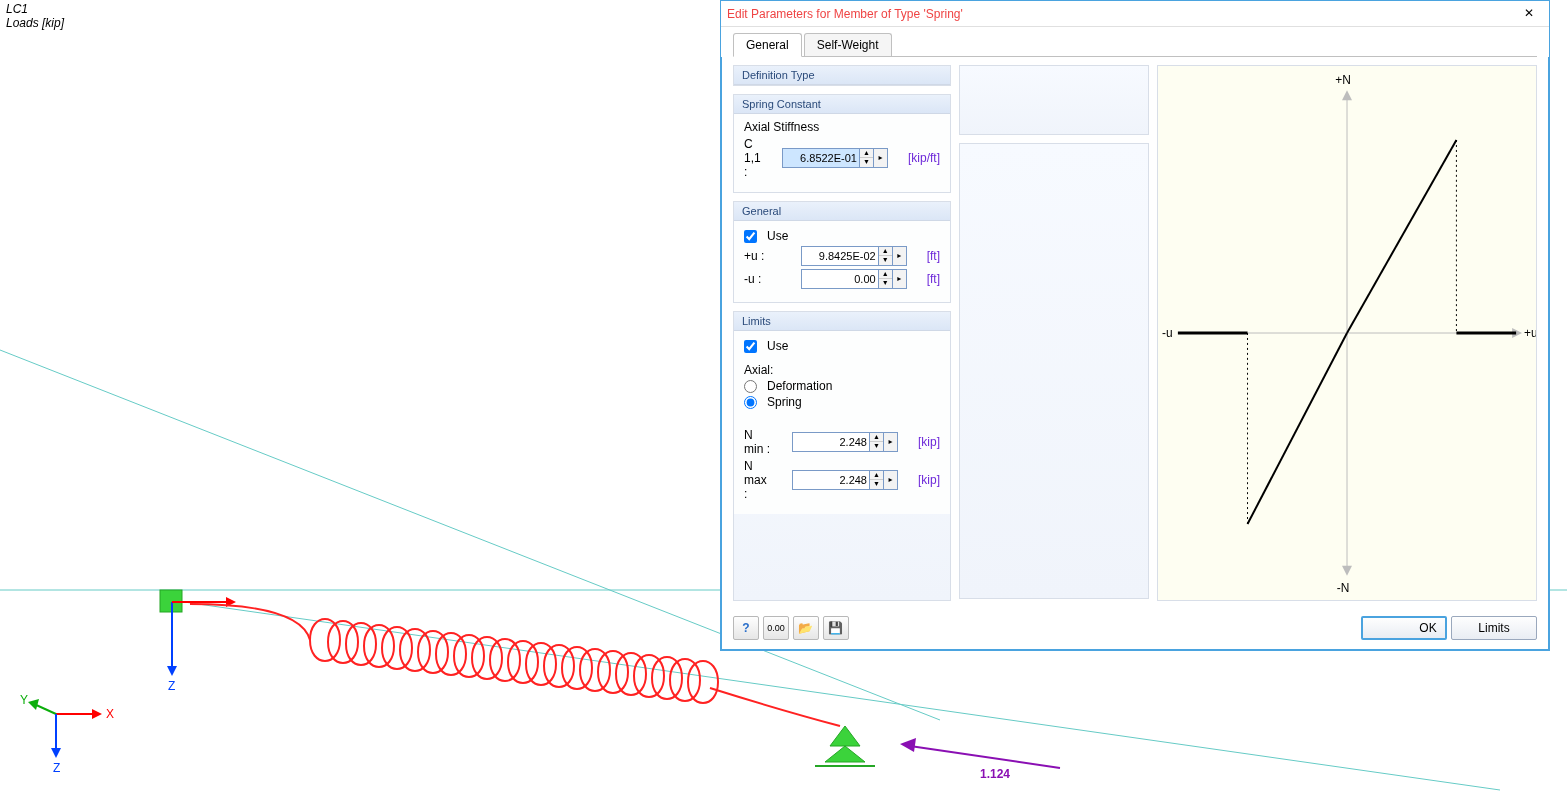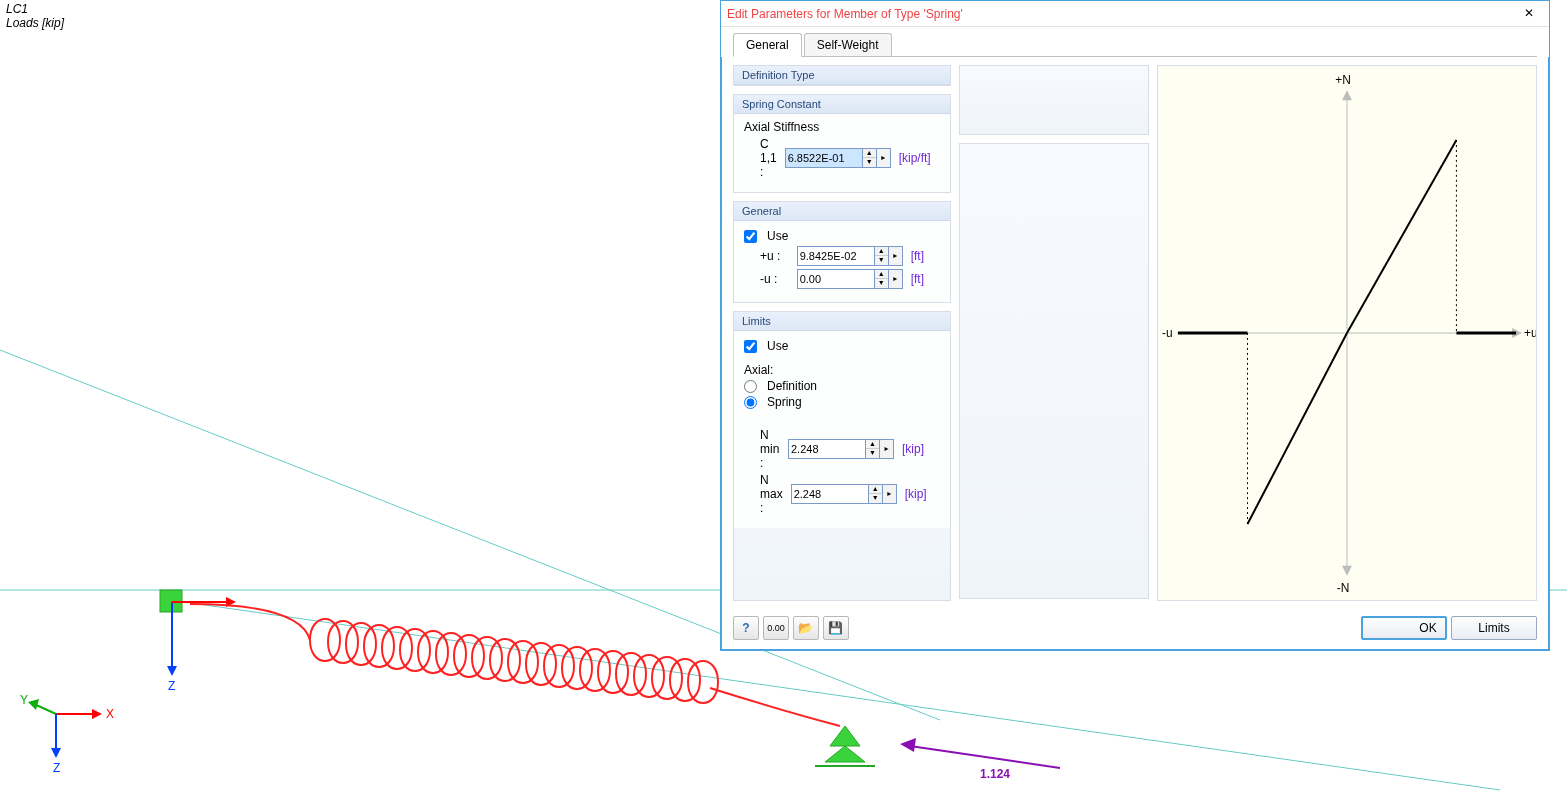--- a/index.html
+++ b/index.html
@@ -22,25 +22,25 @@
 .tab-body { border-top: 1px solid #c0c0c0; margin: 0 12px; padding: 8px 0; position: relative; top: -1px; display: flex; gap: 8px; }
 
 .col-left { width: 218px; display: flex; flex-direction: column; gap: 8px; }
 .col-mid { width: 190px; }
 .col-right { flex: 1; }
 
 .group { border: 1px solid #d8dee8; background: linear-gradient(#f7faff,#f0f4fb); position: relative; }
 .group .group-label { position: relative; background: linear-gradient(#eaf1fb,#dbe6f6); border-bottom: 1px solid #cfd8e6; padding: 3px 8px; color: #2a4a7a; font-size: 11px; }
 .group .group-body { padding: 6px 10px 10px 10px; background: #fdfefe; }
 .group .group-body label { display: flex; align-items: center; gap: 6px; margin: 2px 0; color: #000; }
-.row { display: flex; align-items: center; gap: 8px; margin: 3px 16px; }
+.row { display: flex; align-items: center; gap: 20px; margin: 3px 0; }
 .row .lbl { width: 44px; }
 .unit { color: #6d28d9; }
 
-input[type=text].spin { width: 78px; height: 20px; border: 1px solid #7a9ac7; padding: 0 2px; text-align: left; font-size: 11px; }
+input[type=text].spin { width: 78px; height: 20px; border: 1px solid #7a9ac7; padding: 0 2px; text-align: right; font-size: 11px; }
 input[type=text].spin.sel { background: #cde6ff; }
 .spin-wrap { display: inline-flex; align-items: center; }
 .spin-btns { display: inline-flex; flex-direction: column; border: 1px solid #7a9ac7; border-left: none; }
 .spin-btns span { width: 13px; height: 9px; font-size: 7px; line-height: 8px; text-align: center; background: #f3f3f3; cursor: pointer; border-bottom: 1px solid #ccc; }
 .spin-btns span:last-child { border-bottom: none; }
 .arrow-btn { width: 14px; height: 20px; border: 1px solid #7a9ac7; border-left: none; background: #f3f3f3; font-size: 8px; text-align: center; line-height: 18px; cursor: pointer; }
 
 .diagram-box { width: 100%; height: 536px; border: 1px solid #d8dee8; background: #fefef2; position: relative; }
 .diagram-svg { width: 100%; height: 100%; }
 
@@ -202,21 +202,21 @@
         <div class="group-label">Limits</div>
         <div class="group-body">
           <label>
               <input type="checkbox" checked="" style="">
               <span>Use</span>
             </label>
           <div style="height:8px"></div>
           <div>Axial:</div>
           <label>
               <input type="radio" name="lt" style="">
-              <span>Definition</span>
+              <span>Deformation</span>
             </label>
           <label>
               <input type="radio" name="lt" checked="" style="">
               <span>Spring</span>
             </label>
           <div style="height:14px"></div>
           <div class="row">
             <span class="lbl">N min :</span>
             <span class="spin-wrap">
               <input type="text" class="spin" value="2.248" style="">

